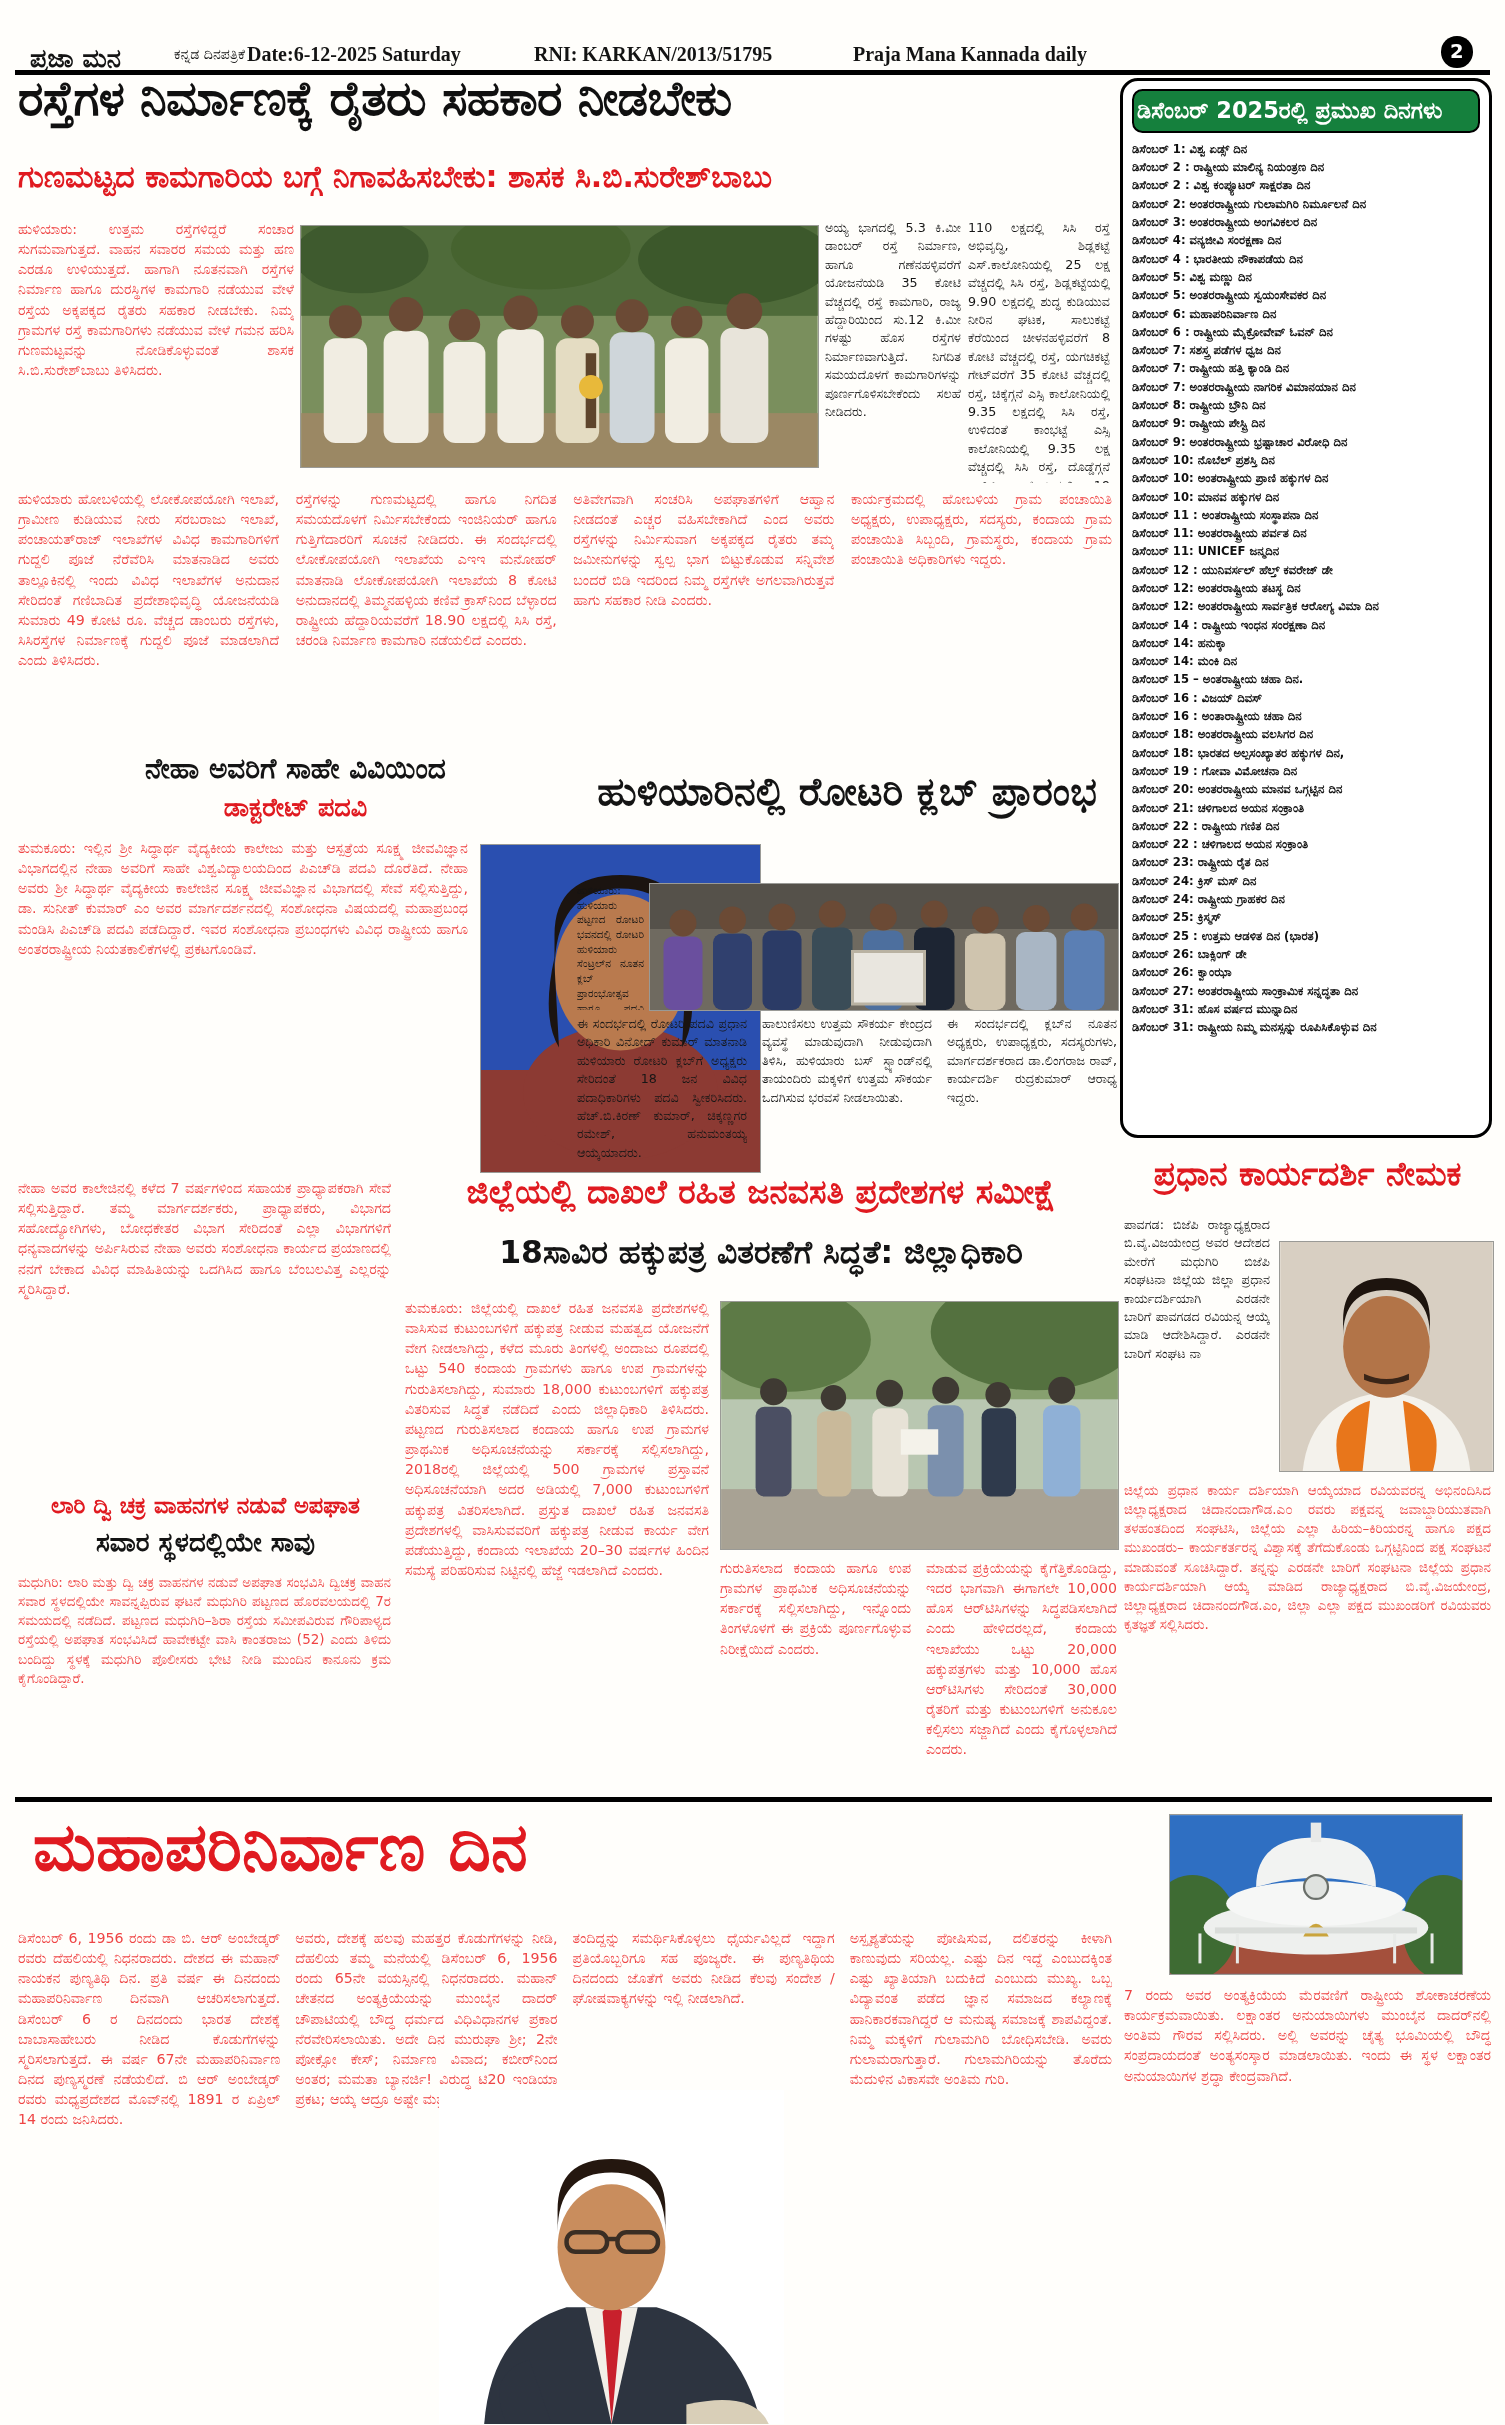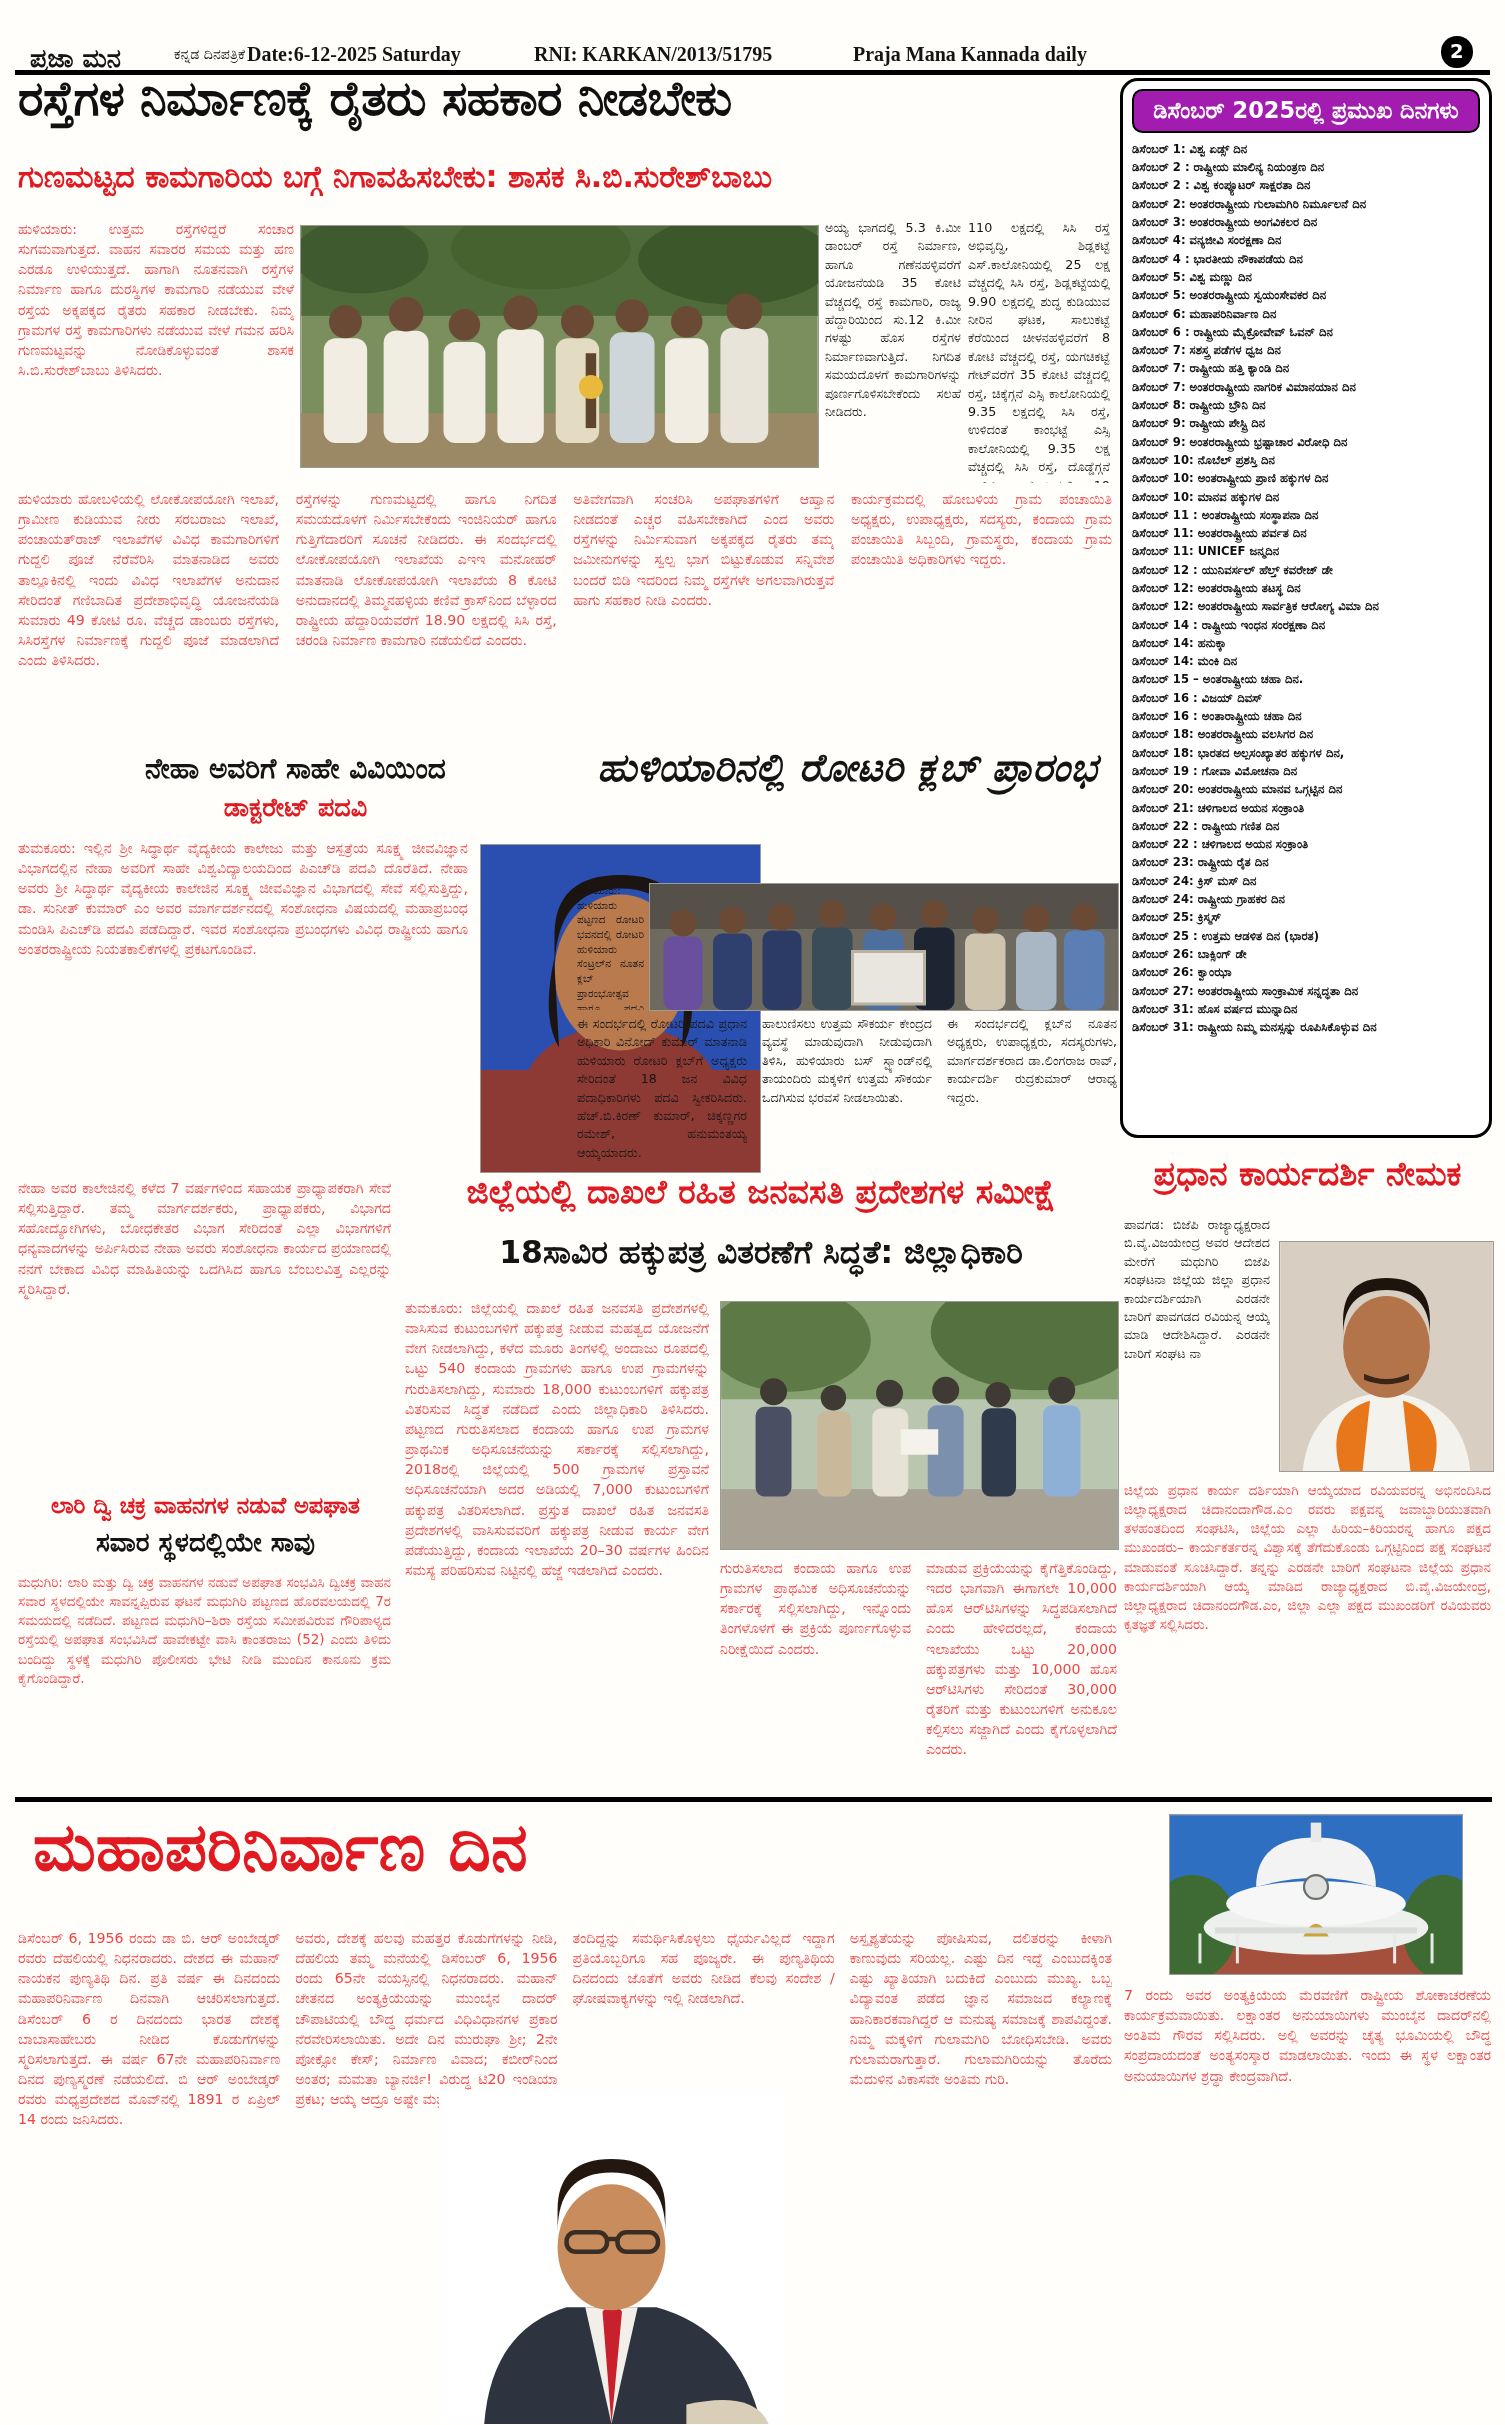--- a/index.html
+++ b/index.html
@@ -12,22 +12,22 @@
   .bold{font-weight:bold;}
   .red{color:#e01a20;}
   .serif{font-family:"Liberation Serif",serif;}
   .rule{background:#000;}
   .photo{position:absolute;overflow:hidden;border:0.7px solid #9a9a96;}
   .headline-main{font-size:48px;font-weight:bold;line-height:1.08;color:#101010;letter-spacing:-0.7px;}
   .subhead-red{font-size:30px;font-weight:bold;color:#e01a20;line-height:1.1;}
   .section-head{font-weight:bold;line-height:1.1;}
   .sidebar-box{position:absolute;left:1120px;top:78px;width:372px;height:1060px;
                border:3.7px solid #000;border-radius:18px;background:#fff;box-sizing:border-box;padding:7.5px 9px;}
-  .sidebar-title{background:#a21caf;color:#fff;border:2.2px solid #000;border-radius:10.5px;
-                 font-size:22.5px;font-weight:bold;text-align:center;padding:7.5px 3px;line-height:1.15;}
+  .sidebar-title{background:#15803d;color:#fff;border:2.2px solid #000;border-radius:10.5px;
+                 font-size:22.5px;font-weight:bold;text-align:left;padding:7.5px 3px;line-height:1.15;}
   .days{margin-top:7.5px;}
   .day-item{font-size:11.6px;font-weight:bold;line-height:1.52;color:#101010;margin:0.7px 0;}
   .page-circle{width:31.5px;height:31.5px;border-radius:50%;background:#000;color:#fff;
                font-size:19.5px;font-weight:bold;display:flex;align-items:center;justify-content:center;}
   .caption-cols{column-gap:15px;}
 </style>
 </head>
 <body>
 
 <div class="page">
@@ -158,21 +158,21 @@
       <rect width="372" height="436" fill="#2a4fb0"></rect>
       <rect x="0" y="300" width="372" height="136" fill="#8c3a33"></rect>
       <ellipse cx="186" cy="330" rx="130" ry="90" fill="#8c3a33"></ellipse>
       <ellipse cx="186" cy="170" rx="88" ry="104" fill="#b97a4e"></ellipse>
       <path d="M98 170 Q98 58 186 58 Q274 58 274 170 L274 120 Q274 40 186 40 Q98 40 98 120 Z" fill="#1b1410"></path>
       <path d="M98 150 Q80 230 104 270 L98 160 Z" fill="#1b1410"></path>
       <path d="M274 150 Q292 230 268 270 L274 160 Z" fill="#1b1410"></path>
     </svg>
   </div>
 
-  <div class="abs section-head center" style="left:577px;top:747px;width:540px;font-size:39px;font-style:italic;">ಹುಳಿಯಾರಿನಲ್ಲಿ ರೋಟರಿ ಕ್ಲಬ್ ಪ್ರಾರಂಭ</div>
+  <div class="abs section-head center" style="left:577px;top:771px;width:540px;font-size:39px;">ಹುಳಿಯಾರಿನಲ್ಲಿ ರೋಟರಿ ಕ್ಲಬ್ ಪ್ರಾರಂಭ</div>
   <div class="abs" style="left:577px;top:883px;width:67px;height:127px;font-size:10.5px;line-height:1.4;text-align:justify;overflow:hidden;">ಹುಳಿಯಾರು: ಹುಳಿಯಾರು ಪಟ್ಟಣದ ರೋಟರಿ ಭವನದಲ್ಲಿ ರೋಟರಿ ಹುಳಿಯಾರು ಸೆಂಟ್ರಲ್‌ನ ನೂತನ ಕ್ಲಬ್ ಪ್ರಾರಂಭೋತ್ಸವ ಹಾಗೂ ಪದವಿ ಪ್ರದಾನ ಸಮಾರಂಭ ನಡೆಯಿತು. ಪದವಿ ಪ್ರದಾನ ಸಮಾರಂಭದಲ್ಲಿ ಇ.ರವೀಶ್, ಅರ್ಜುನ್, ಗಂಗಾಧರ್ ಇದ್ದರು.</div>
 
   <div class="photo" style="left:649px;top:883px;width:468px;height:126px;">
     <svg width="468" height="126" viewBox="0 0 624 168" xmlns="http://www.w3.org/2000/svg">
       <rect width="624" height="168" fill="#6f6a60"></rect>
       <rect y="0" width="624" height="60" fill="#55514a"></rect>
       <g>
         <rect x="18" y="70" width="52" height="98" rx="12" fill="#6a4f9e"></rect>
         <rect x="84" y="66" width="52" height="102" rx="12" fill="#30406e"></rect>
         <rect x="150" y="62" width="52" height="106" rx="12" fill="#2b3b66"></rect>

